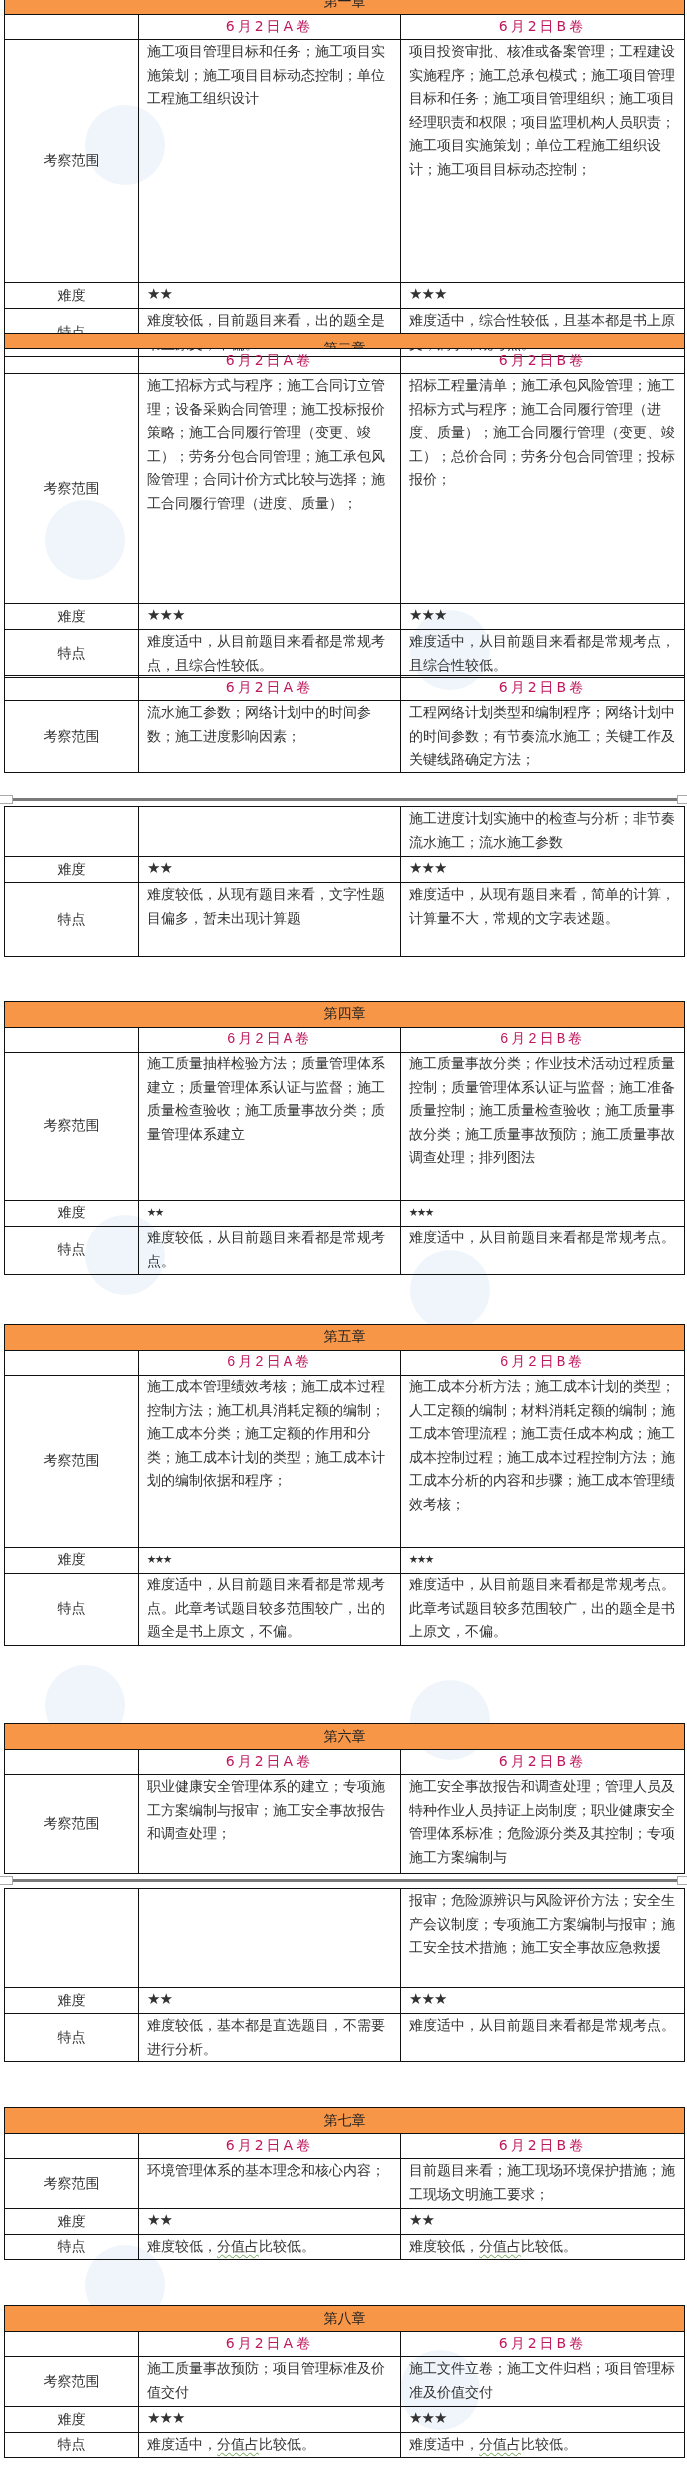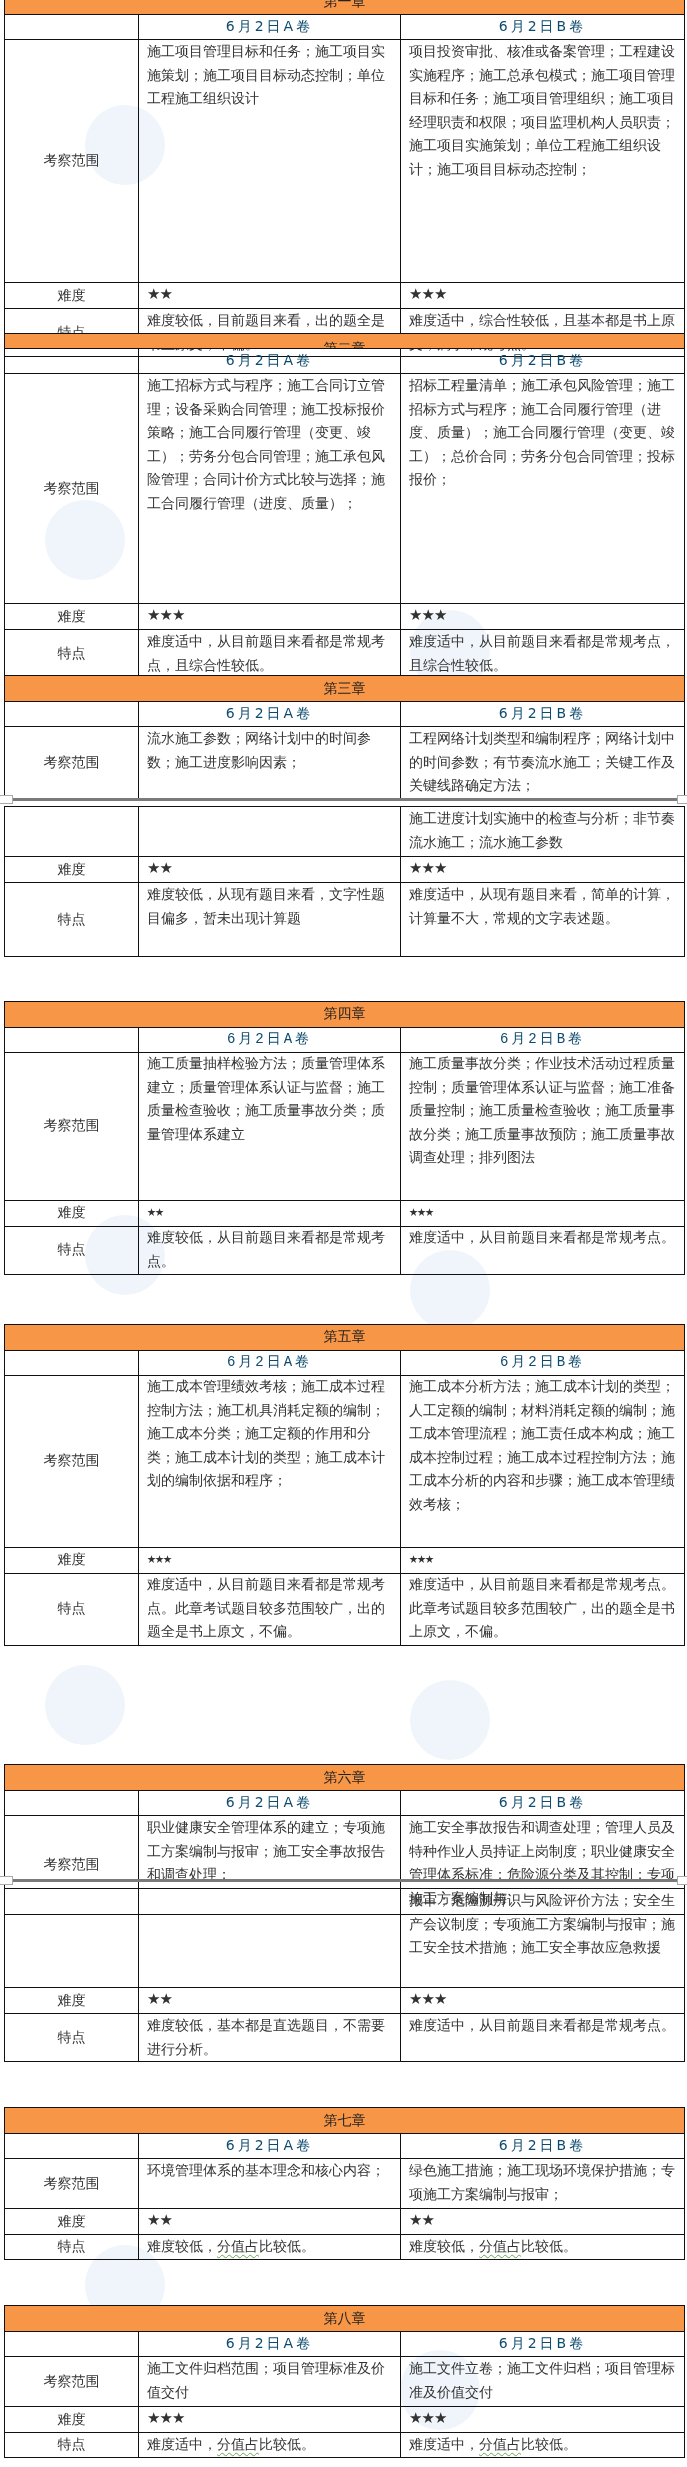--- a/index.html
+++ b/index.html
@@ -3,21 +3,21 @@
 <meta charset="utf-8">
 <style>
   html, body { margin:0; padding:0; background:#ffffff; }
   body { width:687px; height:2467px; position:relative; overflow:hidden;
          font-family:"DejaVu Sans", "Liberation Sans", sans-serif; color:#333; }
   .block { position:absolute; left:4px; width:680px; }
   table { border-collapse:collapse; width:680px; table-layout:fixed; }
   td { border:1px solid #111; font-size:14px; line-height:23.5px; vertical-align:top; padding:0 6px 0 8px; word-break:break-all; }
   col.c1 { width:134px; } col.c2 { width:262px; } col.c3 { width:284px; }
   .chap td { background:#F79646; text-align:center; height:25px; padding:0; line-height:25px; color:#222; }
-  .hdr td { text-align:center; height:24px; letter-spacing:3px; color:#0c4a6e; padding:0; }
+  .hdr td { text-align:center; height:24px; letter-spacing:3px; color:#be185d; padding:0; }
   .hdr td.blank { }
   td.label { text-align:center; vertical-align:middle; color:#333; padding:0; }
   .stars { color:#333; font-size:15px; letter-spacing:-1px; height:25px; }
   .squig { text-decoration:underline wavy #6aa84f; text-decoration-thickness:1px; text-underline-offset:3px;margin-top:8px; }
   .pagebreak { position:absolute; left:0; width:687px; height:3px; background:#7a7a7a; }
   .pb-mark { position:absolute; width:12px; height:7px; border:1px solid #aaa; background:#fff; }
   .wm { position:absolute; width:80px; height:80px; border-radius:50%; background:rgba(120,170,210,0.12); pointer-events:none; }
 </style>
 </head>
 <body>
@@ -105,23 +105,20 @@
 </div>
 
 <div class="block" style="top:675px;">
 <table>
   <colgroup>
         <col class="c1">
         <col class="c2">
         <col class="c3">
       </colgroup>
   <tbody>
-        <tr class="chap">
-          <td colspan="3">第三章</td>
-        </tr>
   <tr class="hdr">
     <td></td>
     <td>6月2日A卷</td>
     <td>6月2日B卷</td>
   </tr>
   <tr style="height:66px;">
     <td class="label">考察范围</td>
     <td>流水施工参数；网络计划中的时间参数；施工进度影响因素；</td>
     <td>工程网络计划类型和编制程序；网络计划中的时间参数；有节奏流水施工；关键工作及关键线路确定方法；</td>
   </tr>
@@ -221,21 +218,21 @@
   </tr>
   <tr>
     <td class="label">特点</td>
     <td>难度适中，从目前题目来看都是常规考点。此章考试题目较多范围较广，出的题全是书上原文，不偏。</td>
     <td>难度适中，从目前题目来看都是常规考点。此章考试题目较多范围较广，出的题全是书上原文，不偏。</td>
   </tr>
 </tbody>
     </table>
 </div>
 
-<div class="block" style="top:1764px;">
+<div class="block" style="top:1723px;">
 <table>
   <colgroup>
         <col class="c1">
         <col class="c2">
         <col class="c3">
       </colgroup>
   <tbody>
         <tr class="chap">
           <td colspan="3">第六章</td>
         </tr>
@@ -294,21 +291,21 @@
           <td colspan="3">第七章</td>
         </tr>
   <tr class="hdr">
     <td></td>
     <td>6月2日A卷</td>
     <td>6月2日B卷</td>
   </tr>
   <tr style="height:50px;">
     <td class="label">考察范围</td>
     <td>环境管理体系的基本理念和核心内容；</td>
-    <td>绿色施工措施；施工现场环境保护措施；专项施工方案编制与报审；</td>
+    <td>目前题目来看；施工现场环境保护措施；施工现场文明施工要求；</td>
   </tr>
   <tr>
     <td class="label">难度</td>
     <td class="stars">★★</td>
     <td class="stars">★★</td>
   </tr>
   <tr>
     <td class="label">特点</td>
     <td><span>难度较低，</span><span class="squig">分值占</span><span>比较低。</span></td>
     <td><span>难度较低，</span><span class="squig">分值占</span><span>比较低。</span></td>
@@ -328,21 +325,21 @@
         <tr class="chap">
           <td colspan="3">第八章</td>
         </tr>
   <tr class="hdr">
     <td></td>
     <td>6月2日A卷</td>
     <td>6月2日B卷</td>
   </tr>
   <tr style="height:50px;">
     <td class="label">考察范围</td>
-    <td>施工文件归档范围；项目管理标准及价值交付</td>
+    <td>施工质量事故预防；项目管理标准及价值交付</td>
     <td>施工文件立卷；施工文件归档；项目管理标准及价值交付</td>
   </tr>
   <tr>
     <td class="label">难度</td>
     <td class="stars">★★★</td>
     <td class="stars">★★★</td>
   </tr>
   <tr>
     <td class="label">特点</td>
     <td><span>难度适中，</span><span class="squig">分值占</span><span>比较低。</span></td>

